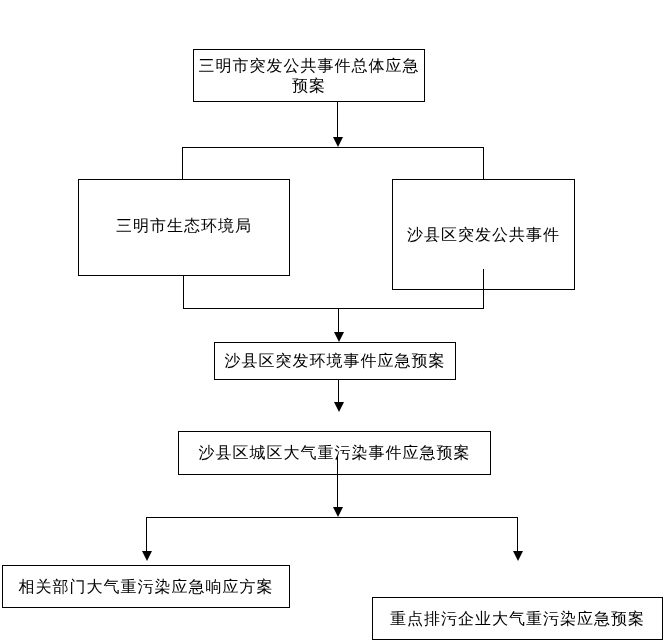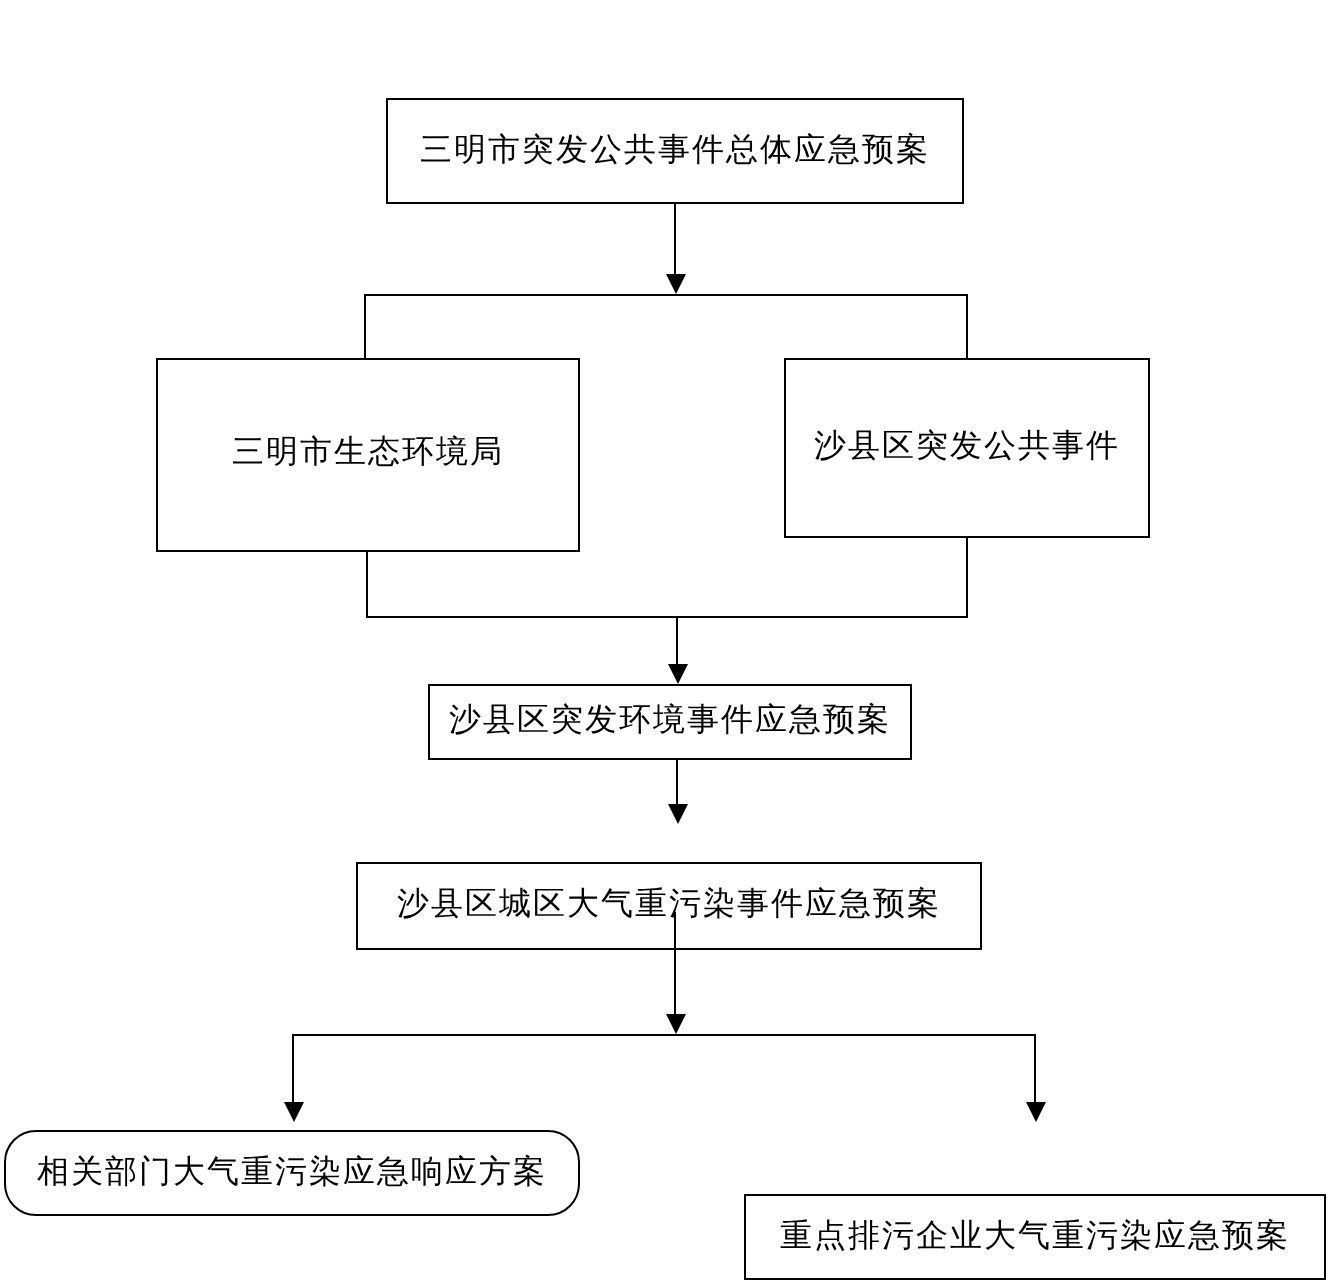--- a/index.html
+++ b/index.html
@@ -44,35 +44,35 @@
     border-left: 5px solid transparent;
     border-right: 5px solid transparent;
     border-top: 10px solid #000000;
   }
 </style>
 </head>
 <body>
 
 <div class="canvas">
 
-  <div class="node" style="left:193px; top:49px; width:289px; height:53px;">
+  <div class="node" style="left:193px; top:49px; width:232px; height:53px;">
     <span>三明市突发公共事件总体应急预案</span>
   </div>
 
   <div class="line" style="left:337px; top:102px; width:1px; height:36px;"></div>
   <div class="arrowhead" style="left:333px; top:137px;"></div>
   <div class="line" style="left:182px; top:147px; width:302px; height:1px;"></div>
   <div class="line" style="left:182px; top:147px; width:1px; height:32px;"></div>
   <div class="line" style="left:483px; top:147px; width:1px; height:32px;"></div>
 
   <div class="node two-line" style="left:78px; top:179px; width:212px; height:97px;font-family:Liberation Mono, monospace;">
     <span>三明市生态环境局</span>
   </div>
 
-  <div class="node two-line" style="left:392px; top:179px; width:183px; height:90px;gap:42px;">
+  <div class="node two-line" style="left:392px; top:179px; width:183px; height:111px;gap:42px;">
     <span>沙县区突发公共事件</span>
   </div>
 
   <div class="line" style="left:183px; top:276px; width:1px; height:33px;"></div>
   <div class="line" style="left:483px; top:269px; width:1px; height:40px;"></div>
   <div class="line" style="left:183px; top:308px; width:301px; height:1px;"></div>
   <div class="line" style="left:338px; top:308px; width:1px; height:25px;"></div>
   <div class="arrowhead" style="left:334px; top:332px;"></div>
 
   <div class="node" style="left:214px; top:342px; width:242px; height:38px;">
@@ -87,21 +87,21 @@
   </div>
 
   <div class="line" style="left:337px; top:456px; width:1px; height:52px;"></div>
   <div class="arrowhead" style="left:333px; top:507px;"></div>
   <div class="line" style="left:146px; top:517px; width:372px; height:1px;"></div>
   <div class="line" style="left:146px; top:517px; width:1px; height:35px;"></div>
   <div class="arrowhead" style="left:142px; top:551px;"></div>
   <div class="line" style="left:517px; top:517px; width:1px; height:35px;"></div>
   <div class="arrowhead" style="left:513px; top:551px;"></div>
 
-  <div class="node" style="left:2px; top:565px; width:288px; height:43px;border-radius:16px;">
+  <div class="node" style="left:2px; top:565px; width:288px; height:43px;">
     <span>相关部门大气重污染应急响应方案</span>
   </div>
 
   <div class="node" style="left:372px; top:565px; width:291px; height:43px;margin-top:32px;">
     <span>重点排污企业大气重污染应急预案</span>
   </div>
 
 </div>
 
 </body></html>

